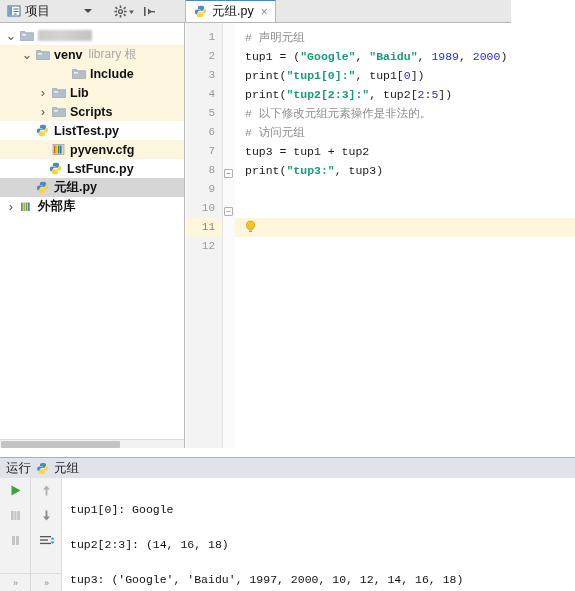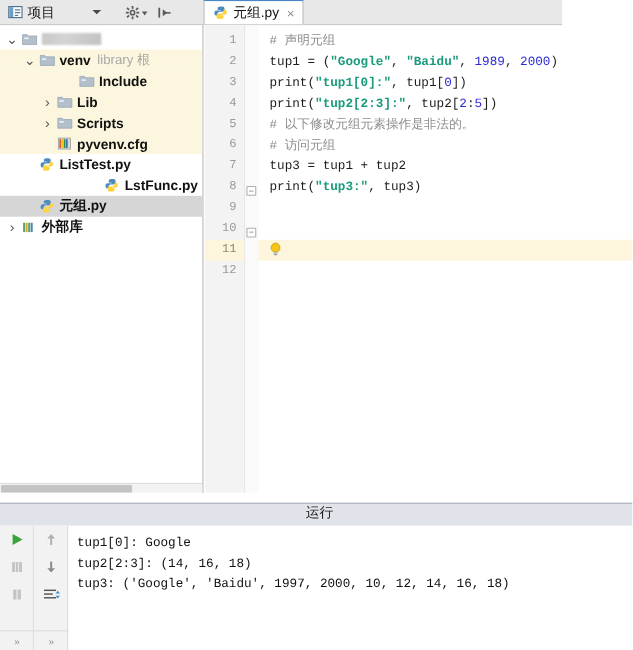--- a/index.html
+++ b/index.html
@@ -130,21 +130,21 @@
     text-align:center; color:#666;
   }
   .bulb {
     position:absolute; left:58px; top:197px; width:13px; height:13px;
   }
 
   
   .runheader {
     position: absolute; left: 0; top: 457px; width: 575px; height: 21px;
     background: #e0e4ea; border-top: 1px solid #a8aeb8;
-    display: flex; align-items: center; padding-left: 6px; gap: 5px; flex-direction: column;
+    display: flex; align-items: center; padding-left: 6px; gap: 5px;
   }
   .run-lbl { font-size: 12.5px; color: #1a1a1a; }
   .runbody {
     position: absolute; left: 0; top: 478px; width: 575px; height: 113px;
     background: #ffffff; display: flex;
   }
   .runtools {
     width: 31px; height: 113px; background: #f2f2f2;
     border-right: 1px solid #dcdcdc; position: relative;
   }
@@ -158,21 +158,21 @@
   .tbtn-more {
     position:absolute; bottom:0; left:0; width:31px; height:18px;
     display:flex; align-items:center; justify-content:center;
     color:#8a8a8a; font-size:9px; border-top:1px solid #dcdcdc;
   }
   .console {
     flex: 1; padding: 6px 0 0 8px;
     font-family: "Liberation Mono", monospace; font-size: 11.5px;
     color: #111; overflow: hidden;
   }
-  .coline { height: 19px; line-height: 19px; white-space: pre; }
+  .coline { height: 19px; line-height: 19px; white-space: pre; margin-top: 16px; }
   .cofinal { color: #2526c4; }
   .caret {
     display:inline-block; width:1px; height:12px; background:#111;
     vertical-align:-2px; margin-left:0px;
   }
 </style>
 </head>
 <body>
 
 <div id="app">
@@ -273,40 +273,40 @@
           <span class="tlabel">Lib</span>
         </div>
         <div class="trow libhl" style="padding-left: 36px;">
           <span class="arrow" style="font-size: 13px;">›</span>
           <span class="ico"><svg width="14" height="13" viewBox="0 0 14 13">
               <path d="M0.5 2.5h4.2l1 1.2h7.8v7.8H0.5z" fill="#b3c0cc" stroke="#96a5b3" stroke-width="0.7"></path>
               <rect x="2" y="5" width="4" height="1.6" fill="#e9eef3"></rect>
             </svg></span>
           <span class="tlabel">Scripts</span>
         </div>
+        <div class="trow" style="padding-left: 20px;">
+          <span class="arrow none"></span>
+          <span class="ico"><svg width="13" height="13" viewBox="0 0 13 13">
+              <path d="M6.5 0.8c-2.1 0-2.6.8-2.6 1.8v1.5h2.7v.5H2.9c-1.1 0-2 .7-2 2.3s.8 2.3 1.8 2.3h1v-1.5c0-1.1.9-2 2-2h2.6c1 0 1.8-.8 1.8-1.8V2.6c0-1-.8-1.8-2.1-1.8z" fill="#4b8bbe"></path>
+              <path d="M6.5 12.2c2.1 0 2.6-.8 2.6-1.8V8.9H6.4v-.5h3.7c1.1 0 2-.7 2-2.3S11.3 3.8 10.3 3.8h-1v1.5c0 1.1-.9 2-2 2H4.7c-1 0-1.8.8-1.8 1.8v1.3c0 1 .8 1.8 2.1 1.8z" fill="#ffd43b"></path>
+            </svg></span>
+          <span class="tlabel">ListTest.py</span>
+        </div>
         <div class="trow libhl" style="padding-left: 36px;">
           <span class="arrow none"></span>
           <span class="ico"><svg width="13" height="13" viewBox="0 0 13 13">
               <rect x="1" y="1.5" width="11" height="10" fill="#d8d8d8" stroke="#9a9a9a" stroke-width="0.7"></rect>
               <rect x="2" y="2.5" width="1.5" height="8" fill="#e05b2a"></rect>
               <rect x="4" y="2.5" width="1.5" height="8" fill="#f0c419"></rect>
               <rect x="6" y="2.5" width="1.5" height="8" fill="#2f8f4e"></rect>
               <rect x="8" y="2.5" width="1.5" height="8" fill="#3a6fb0"></rect>
             </svg></span>
           <span class="tlabel">pyvenv.cfg</span>
         </div>
-        <div class="trow" style="padding-left: 20px;">
-          <span class="arrow none"></span>
-          <span class="ico"><svg width="13" height="13" viewBox="0 0 13 13">
-              <path d="M6.5 0.8c-2.1 0-2.6.8-2.6 1.8v1.5h2.7v.5H2.9c-1.1 0-2 .7-2 2.3s.8 2.3 1.8 2.3h1v-1.5c0-1.1.9-2 2-2h2.6c1 0 1.8-.8 1.8-1.8V2.6c0-1-.8-1.8-2.1-1.8z" fill="#4b8bbe"></path>
-              <path d="M6.5 12.2c2.1 0 2.6-.8 2.6-1.8V8.9H6.4v-.5h3.7c1.1 0 2-.7 2-2.3S11.3 3.8 10.3 3.8h-1v1.5c0 1.1-.9 2-2 2H4.7c-1 0-1.8.8-1.8 1.8v1.3c0 1 .8 1.8 2.1 1.8z" fill="#ffd43b"></path>
-            </svg></span>
-          <span class="tlabel">ListTest.py</span>
-        </div>
-        <div class="trow" style="padding-left: 20px; justify-content: flex-end;">
+        <div class="trow" style="padding-left: 33px;">
           <span class="arrow none"></span>
           <span class="ico"><svg width="13" height="13" viewBox="0 0 13 13">
               <path d="M6.5 0.8c-2.1 0-2.6.8-2.6 1.8v1.5h2.7v.5H2.9c-1.1 0-2 .7-2 2.3s.8 2.3 1.8 2.3h1v-1.5c0-1.1.9-2 2-2h2.6c1 0 1.8-.8 1.8-1.8V2.6c0-1-.8-1.8-2.1-1.8z" fill="#4b8bbe"></path>
               <path d="M6.5 12.2c2.1 0 2.6-.8 2.6-1.8V8.9H6.4v-.5h3.7c1.1 0 2-.7 2-2.3S11.3 3.8 10.3 3.8h-1v1.5c0 1.1-.9 2-2 2H4.7c-1 0-1.8.8-1.8 1.8v1.3c0 1 .8 1.8 2.1 1.8z" fill="#ffd43b"></path>
             </svg></span>
           <span class="tlabel">LstFunc.py</span>
         </div>
         <div class="trow sel" style="padding-left: 20px;">
           <span class="arrow none"></span>
           <span class="ico"><svg width="13" height="13" viewBox="0 0 13 13">

